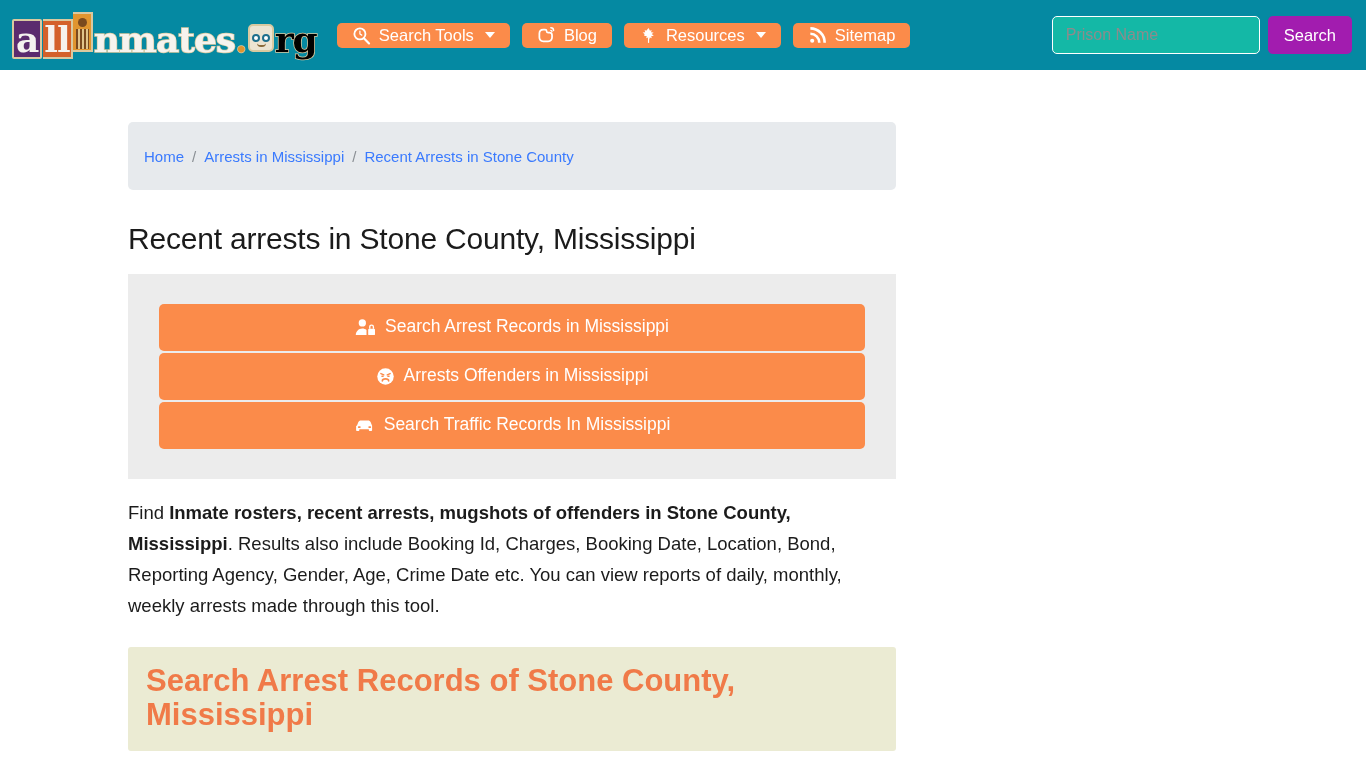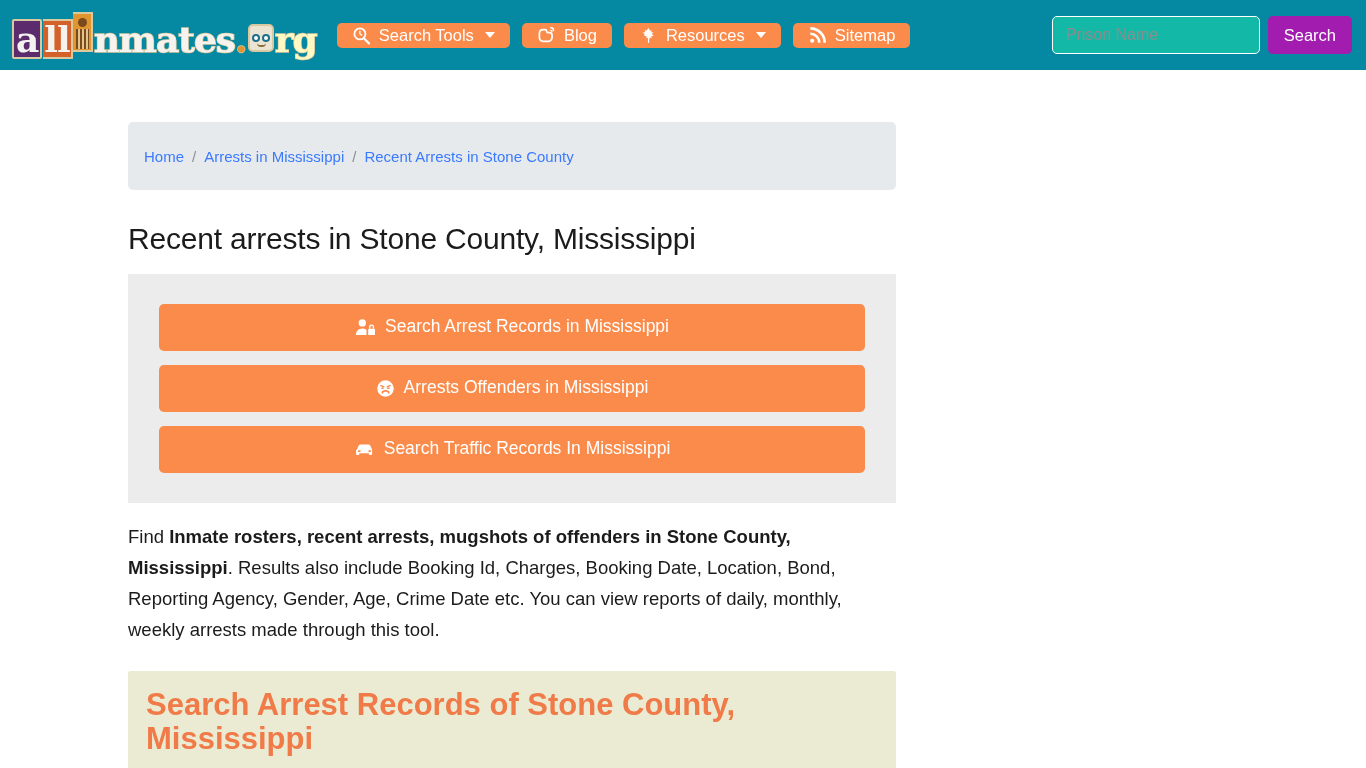--- a/index.html
+++ b/index.html
@@ -115,21 +115,21 @@
   .lg-face .eye.l { left: 2px; }
   .lg-face .eye.r { right: 2px; }
   .lg-face .mouth {
     position: absolute;
     bottom: 3px; left: 7px;
     width: 9px; height: 4px;
     border-bottom: 2px solid #8a6a3a;
     border-radius: 0 0 6px 6px;
   }
   .lg-rg {
-    color: #fef9c3;
+    color: #000000;
     -webkit-text-stroke: 1.5px #d9c9a0;
     paint-order: stroke fill;
     text-align: right;
   }
 
   
   .nav {
     display: flex;
     align-items: center;
     gap: 12px;
@@ -232,21 +232,21 @@
     line-height: 1.15;
     letter-spacing: -0.2px;
   }
 
   .btn-panel {
     background: #ececec;
     margin-top: 17px;
     padding: 30px 31px 30px 31px;
     display: flex;
     flex-direction: column;
-    gap: 14px;
+    gap: 2px;
   }
   .action-btn {
     background: #fb8b4a;
     color: #ffffff;
     border: none;
     border-radius: 5px;
     height: 47px;
     width: 100%;
     font-size: 17.5px;
     font-family: "Liberation Sans", sans-serif;

